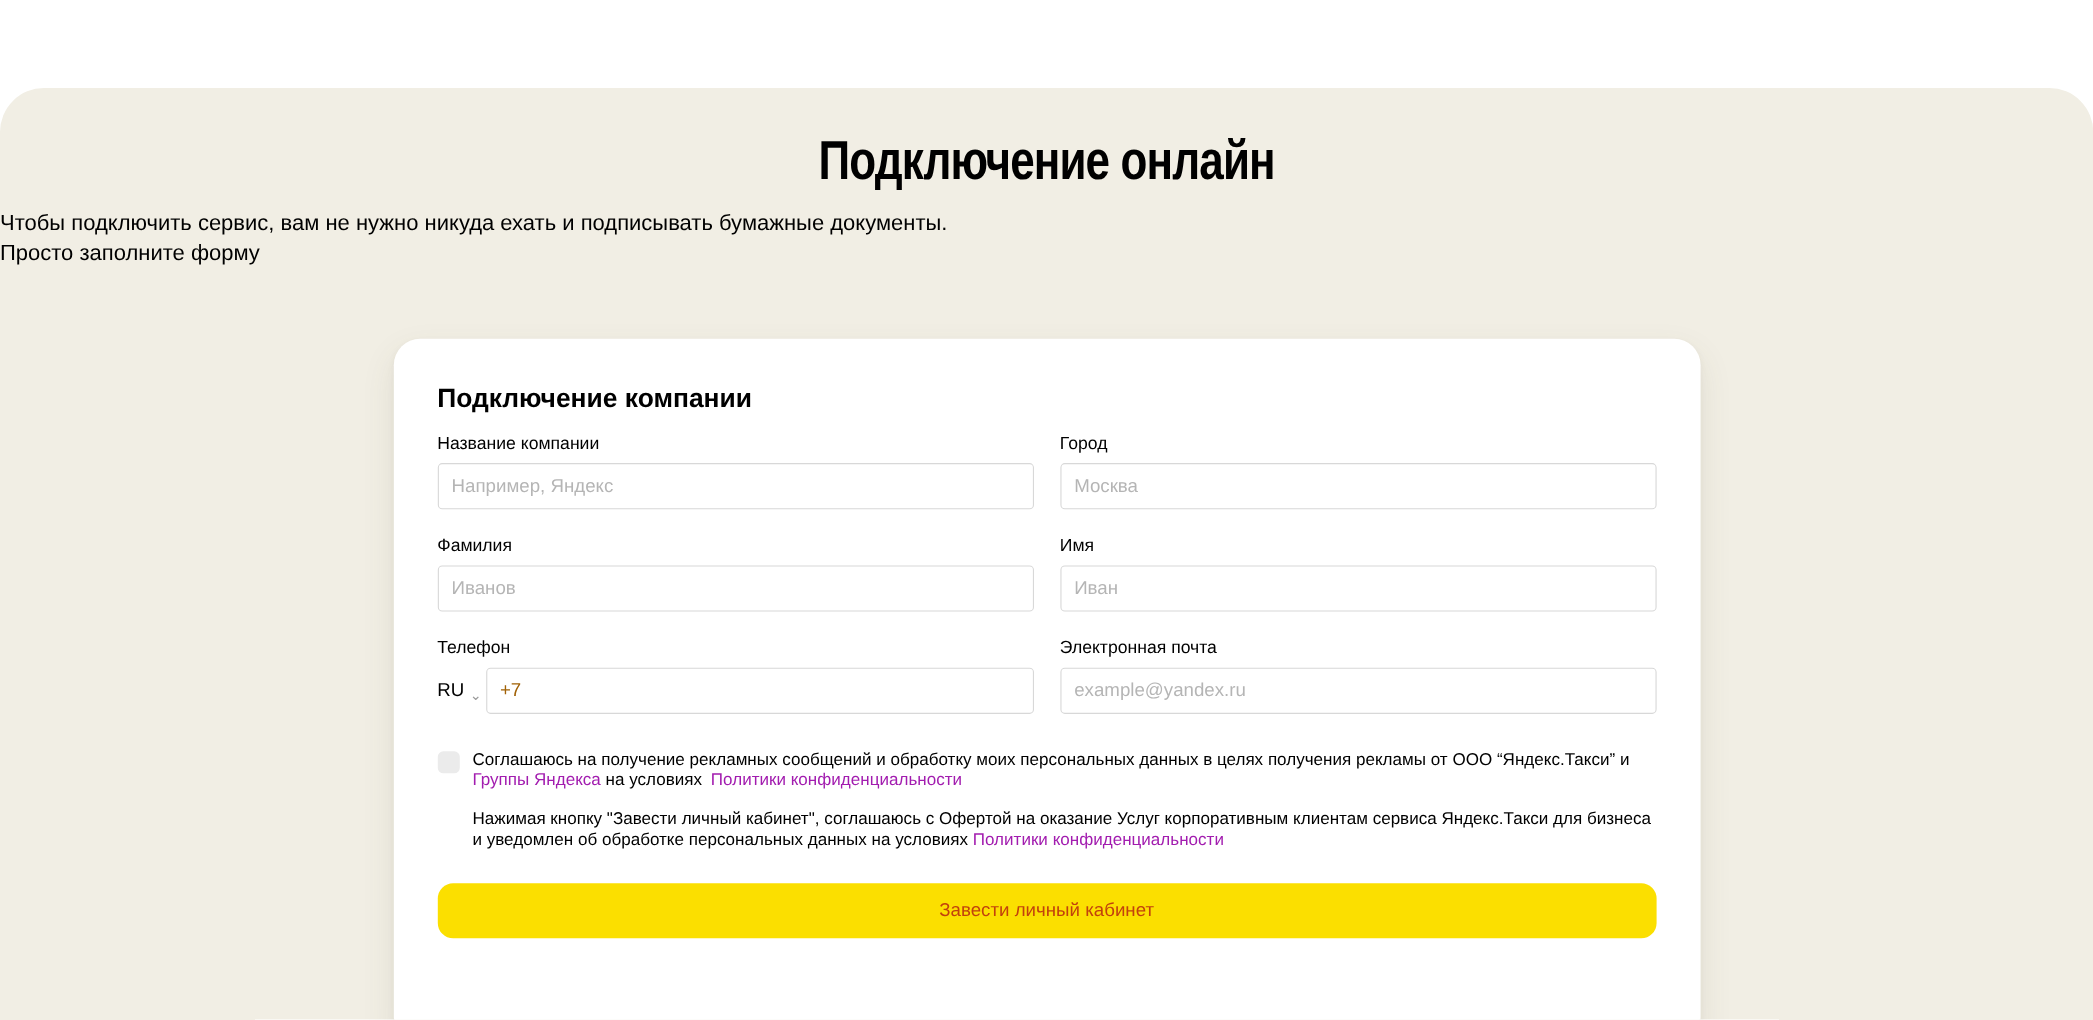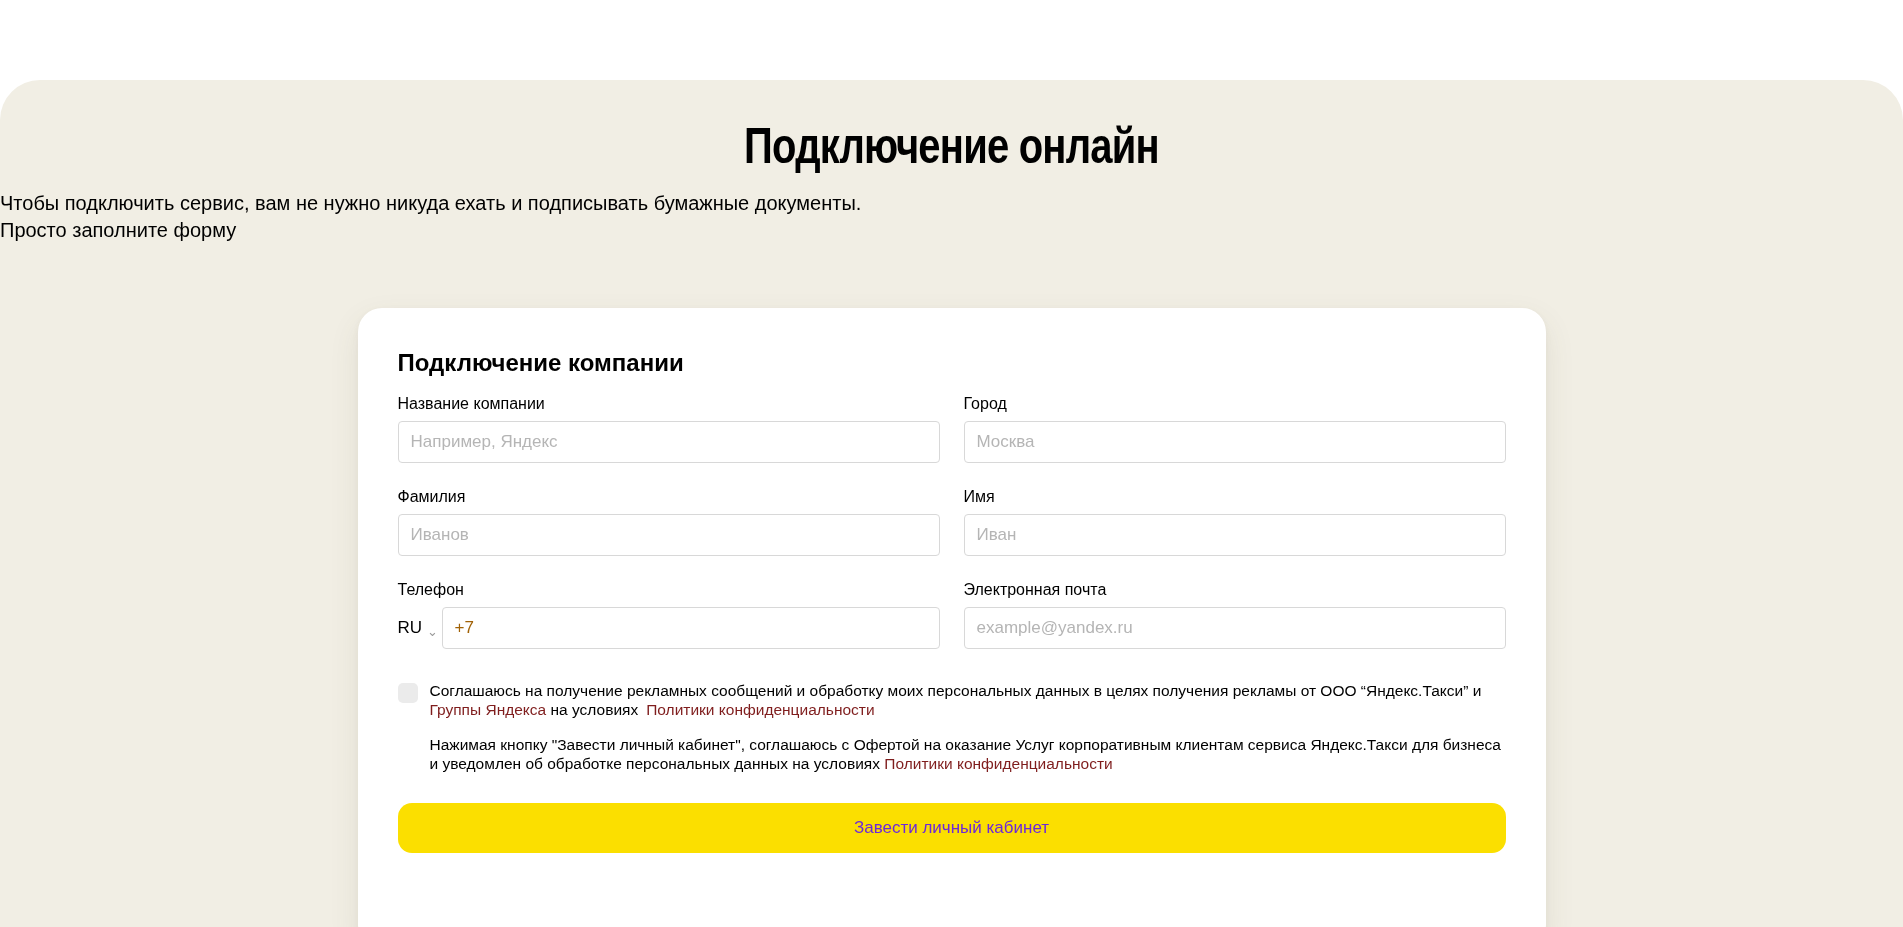--- a/index.html
+++ b/index.html
@@ -37,27 +37,27 @@
     display:flex; align-items:flex-end; gap:5px; flex:none;
     width:44px; font-size:17px; cursor:pointer; user-select:none;
   }
   .country-chevron { font-size:13px; color:#9a9a9a; line-height:1; }
   .consent-row { margin-top:32px; display:flex; align-items:flex-start; }
   .checkbox {
     flex:none; width:20px; height:20px; margin-top:2px; margin-right:12px;
     background:#ebebeb; border-radius:5px; cursor:pointer;
   }
   .legal-text { font-size:15.5px; line-height:19px; color:#000; }
-  .legal-text a { color:#7f1d1d; text-decoration:none; cursor:pointer; }
+  .legal-text a { color:#a21caf; text-decoration:none; cursor:pointer; }
   .consent-link2 { margin-left:8px; }
   .offer-text { margin-top:16px; padding-left:32px; }
   .submit-btn {
     display:block; width:100%; height:50px; margin-top:30px;
     background:#fbdf00; border:none; border-radius:14px; cursor:pointer;
-    font-family:"Liberation Sans", sans-serif; font-size:17px; color:#6d28d9;
+    font-family:"Liberation Sans", sans-serif; font-size:17px; color:#c2410c;
   }
 </style>
 </head>
 <body>
 
 <div class="viewport">
   <div class="beige-panel">
 
     <h1 class="hero-title">Подключение онлайн</h1>
 

